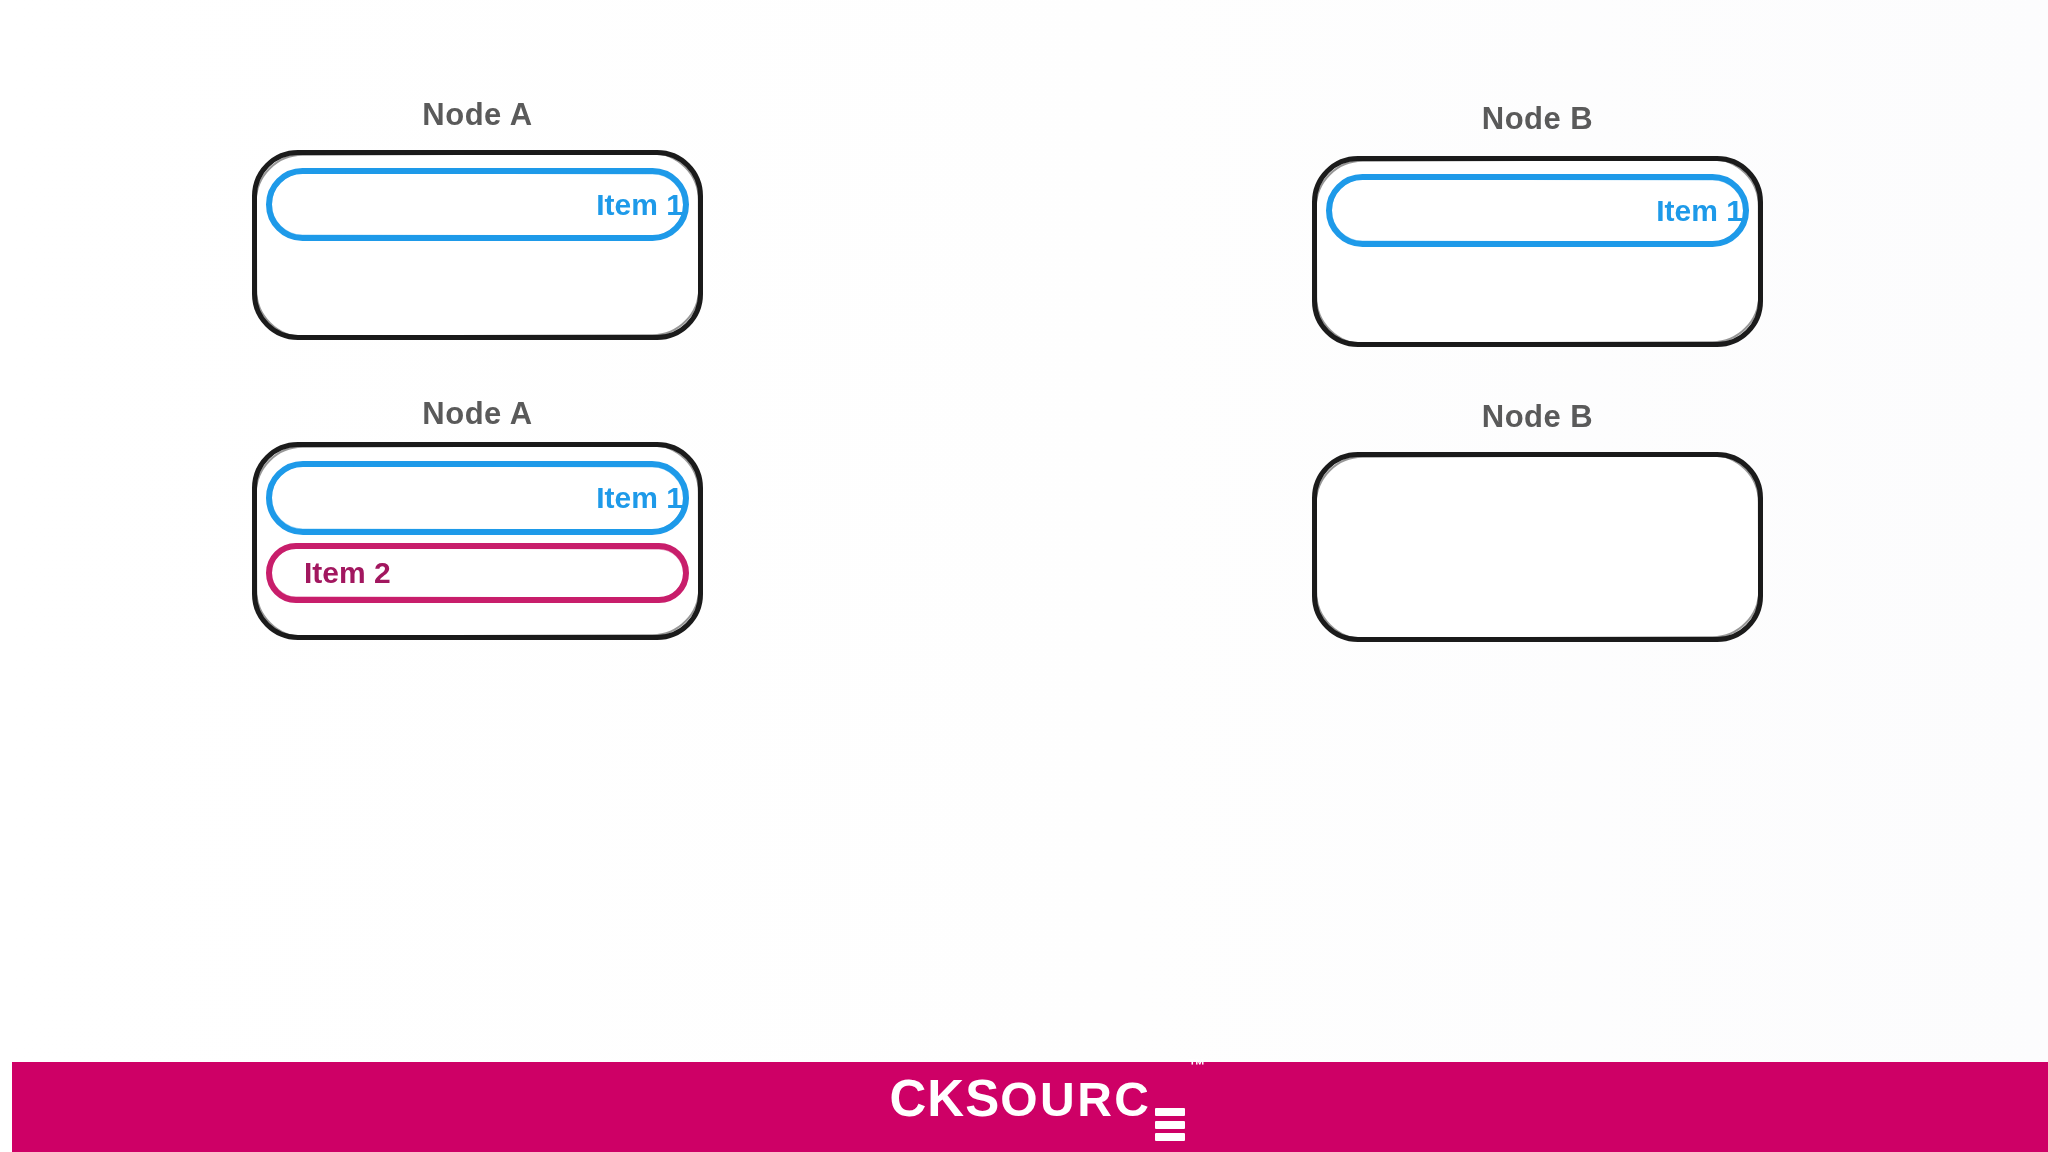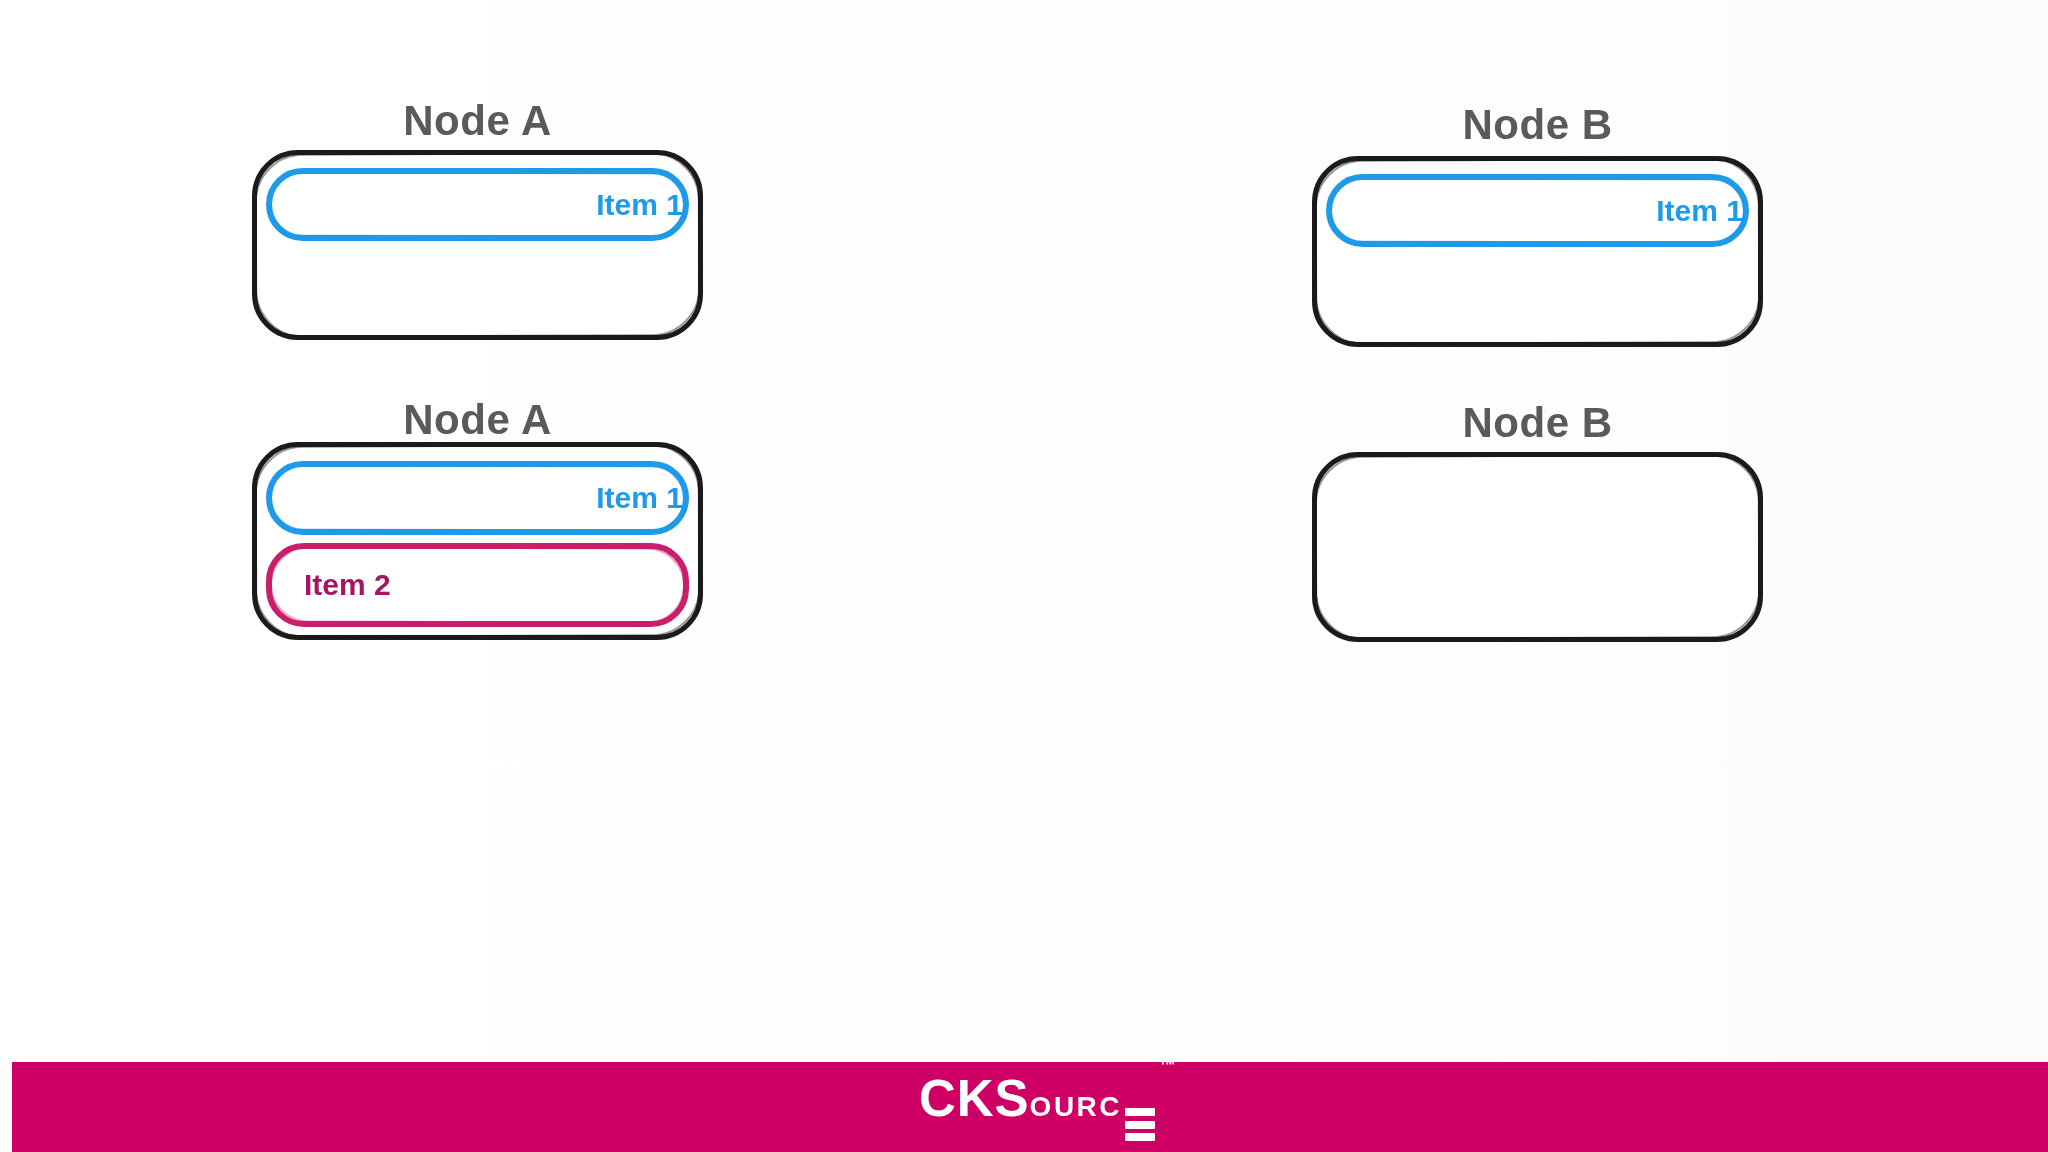--- a/index.html
+++ b/index.html
@@ -9,21 +9,21 @@
     overflow:hidden;
     background:linear-gradient(90deg,#ffffff 0%,#fefefe 55%,#fcfcfd 100%);
     font-family:"Liberation Sans",sans-serif;
   }
 
   
   .node-title{
     position:absolute;
     width:451px;
     text-align:center;
-    font-size:42px;
+    font-size:31px;
     font-weight:bold;
     color:var(--title_gray,#5a5a5a);
     letter-spacing:.5px;
   }
 
   
   .node-box{
     position:absolute;
     width:451px;
     background:#ffffff;
@@ -113,21 +113,21 @@
     color:#ffffff;
     transform:translateX(10px);
   }
   .brand-primary{
     font-size:51px;
     font-weight:800;
     letter-spacing:1px;
     line-height:1;
   }
   .brand-secondary{
-    font-size:28px;
+    font-size:48px;
     font-weight:800;
     letter-spacing:2.5px;
     line-height:1;
     text-align:right;
   }
   .brand-e{
     display:inline-flex;
     flex-direction:column;
     justify-content:space-between;
     width:30px;height:33px;
@@ -165,21 +165,21 @@
     <div class="pill pill-blue" style="top:13px;height:73px">
       <span>Item 1</span>
     </div>
   </div>
 
   <div class="node-title" style="left:252px;top:396px">Node A</div>
   <div class="node-box" style="left:252px;top:442px;height:198px">
     <div class="pill pill-blue" style="top:14px;height:74px">
       <span>Item 1</span>
     </div>
-    <div class="pill pill-pink" style="top:96px;height:84px">
+    <div class="pill pill-pink" style="top:96px;height:60px">
       <span>Item 2</span>
     </div>
   </div>
 
   <div class="node-title" style="left:1312px;top:399px">Node B</div>
   <div class="node-box" style="left:1312px;top:452px;height:190px"></div>
 
   <div class="footer">
     <div class="brand">
       <span class="brand-primary">CKS</span>

